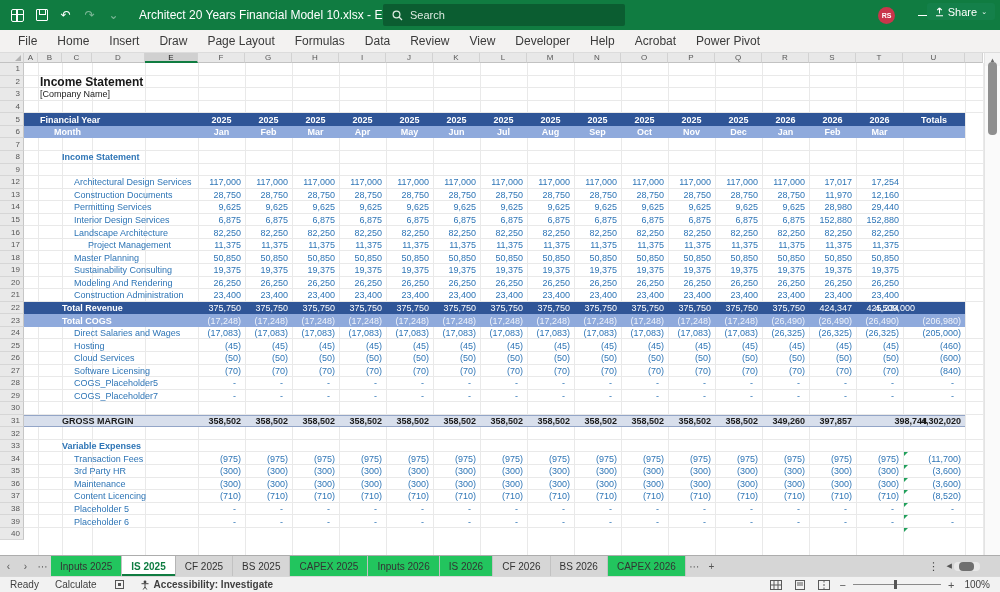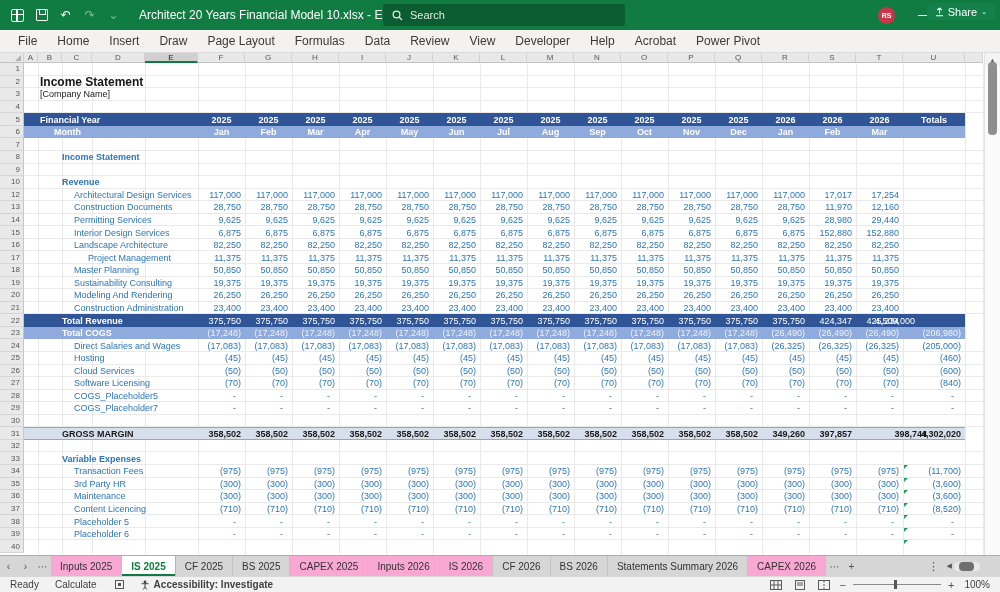--- a/index.html
+++ b/index.html
@@ -67,21 +67,21 @@
 
   
   .vscroll{position:absolute;left:984px;top:53px;width:16px;height:515px;background:#FAFAFA;border-left:1px solid #E3E3E3}
   .varrow{position:absolute;left:0;width:15px;height:13px;display:flex;align-items:center;justify-content:center;font-size:6px;color:#6b6b6b;background:#F3F3F3}
   .vthumb{position:absolute;left:3px;top:9px;width:9px;height:73px;background:#8F8F8F;border-radius:4px}
 
   
   .tabbar{position:absolute;top:555px;left:0;width:1000px;height:21px;background:#D6D6D6;border-top:1px solid #ADADAD;display:flex;align-items:stretch}
   .tnav{width:17px;display:flex;align-items:center;justify-content:center;font-size:10px;color:#555}
   .stab{display:flex;align-items:center;padding:0 9px;font-size:10px;color:#333;border-right:1px solid #C2C2C2;white-space:nowrap}
-  .stab.yellow{background:#f9a8d4}
+  .stab.yellow{background:#22c55e}
   .stab.active{background:#fff;color:#0E7C41;font-weight:bold;box-shadow:inset 0 -2px 0 #107C41;border-right:1px solid #B5B5B5}
   .tb-right{margin-left:auto;display:flex;align-items:center;gap:6px;padding-right:20px}
   .tbtn{font-size:11px;color:#444;display:flex;align-items:center;justify-content:center;width:14px}
   .hscroll{display:flex;align-items:center;gap:2px}
   .harr{font-size:7px;color:#555}
   .htrack{width:26px;height:9px;background:#E8E8E8;position:relative;border-radius:4px}
   .hthumb{position:absolute;left:5px;top:0;width:15px;height:9px;background:#6F6F6F;border-radius:4px}
 
   
   .statusbar{position:absolute;top:576px;left:0;width:1000px;height:16px;background:#F2F2F2;border-top:1px solid #D8D8D8;display:flex;align-items:center;font-size:10px;color:#3f3f3f}
@@ -273,25 +273,20 @@
           <div class="hline"></div>
           <div class="gut">8</div>
           <div class="lab t-sec" style="left: 62px;">Income Statement</div>
         </div>
         <div class="row" style="height: 12.564px;">
           <div class="hline"></div>
           <div class="gut">9</div>
         </div>
         <div class="row" style="height: 12.564px;">
           <div class="hline"></div>
-          <div class="gut">10</div>
-          <div class="lab t-sec" style="left: 62px;">Revenue</div>
-        </div>
-        <div class="row" style="height: 12.564px;">
-          <div class="hline"></div>
           <div class="gut">12</div>
           <div class="lab t-item" style="left: 74px; text-align: right;">Architectural Design Services</div>
           <div class="vc v-blue" style="left: 198px; width: 47px;">117,000</div>
           <div class="vc v-blue" style="left: 245px; width: 47px;">117,000</div>
           <div class="vc v-blue" style="left: 292px; width: 47px;">117,000</div>
           <div class="vc v-blue" style="left: 339px; width: 47px;">117,000</div>
           <div class="vc v-blue" style="left: 386px; width: 47px;">117,000</div>
           <div class="vc v-blue" style="left: 433px; width: 47px;">117,000</div>
           <div class="vc v-blue" style="left: 480px; width: 47px;">117,000</div>
           <div class="vc v-blue" style="left: 527px; width: 47px;">117,000</div>
@@ -837,21 +832,20 @@
     <span id="sheetTabs" style="display:flex;align-items:stretch">
         <span class="stab yellow">Inputs 2025</span>
         <span class="stab yellow active">IS 2025</span>
         <span class="stab">CF 2025</span>
         <span class="stab">BS 2025</span>
         <span class="stab yellow">CAPEX 2025</span>
         <span class="stab yellow">Inputs 2026</span>
         <span class="stab yellow">IS 2026</span>
         <span class="stab">CF 2026</span>
         <span class="stab">BS 2026</span>
-        <span class="stab">Statements Summary 2026</span>
         <span class="stab yellow">CAPEX 2026</span>
       </span>
     <span class="tnav">⋯</span>
     <span class="tnav">+</span>
     <div class="tb-right">
       <span class="tbtn">⋮</span>
       <div class="hscroll">
         <span class="harr">◀</span>
         <span class="htrack">
             <span class="hthumb"></span>

